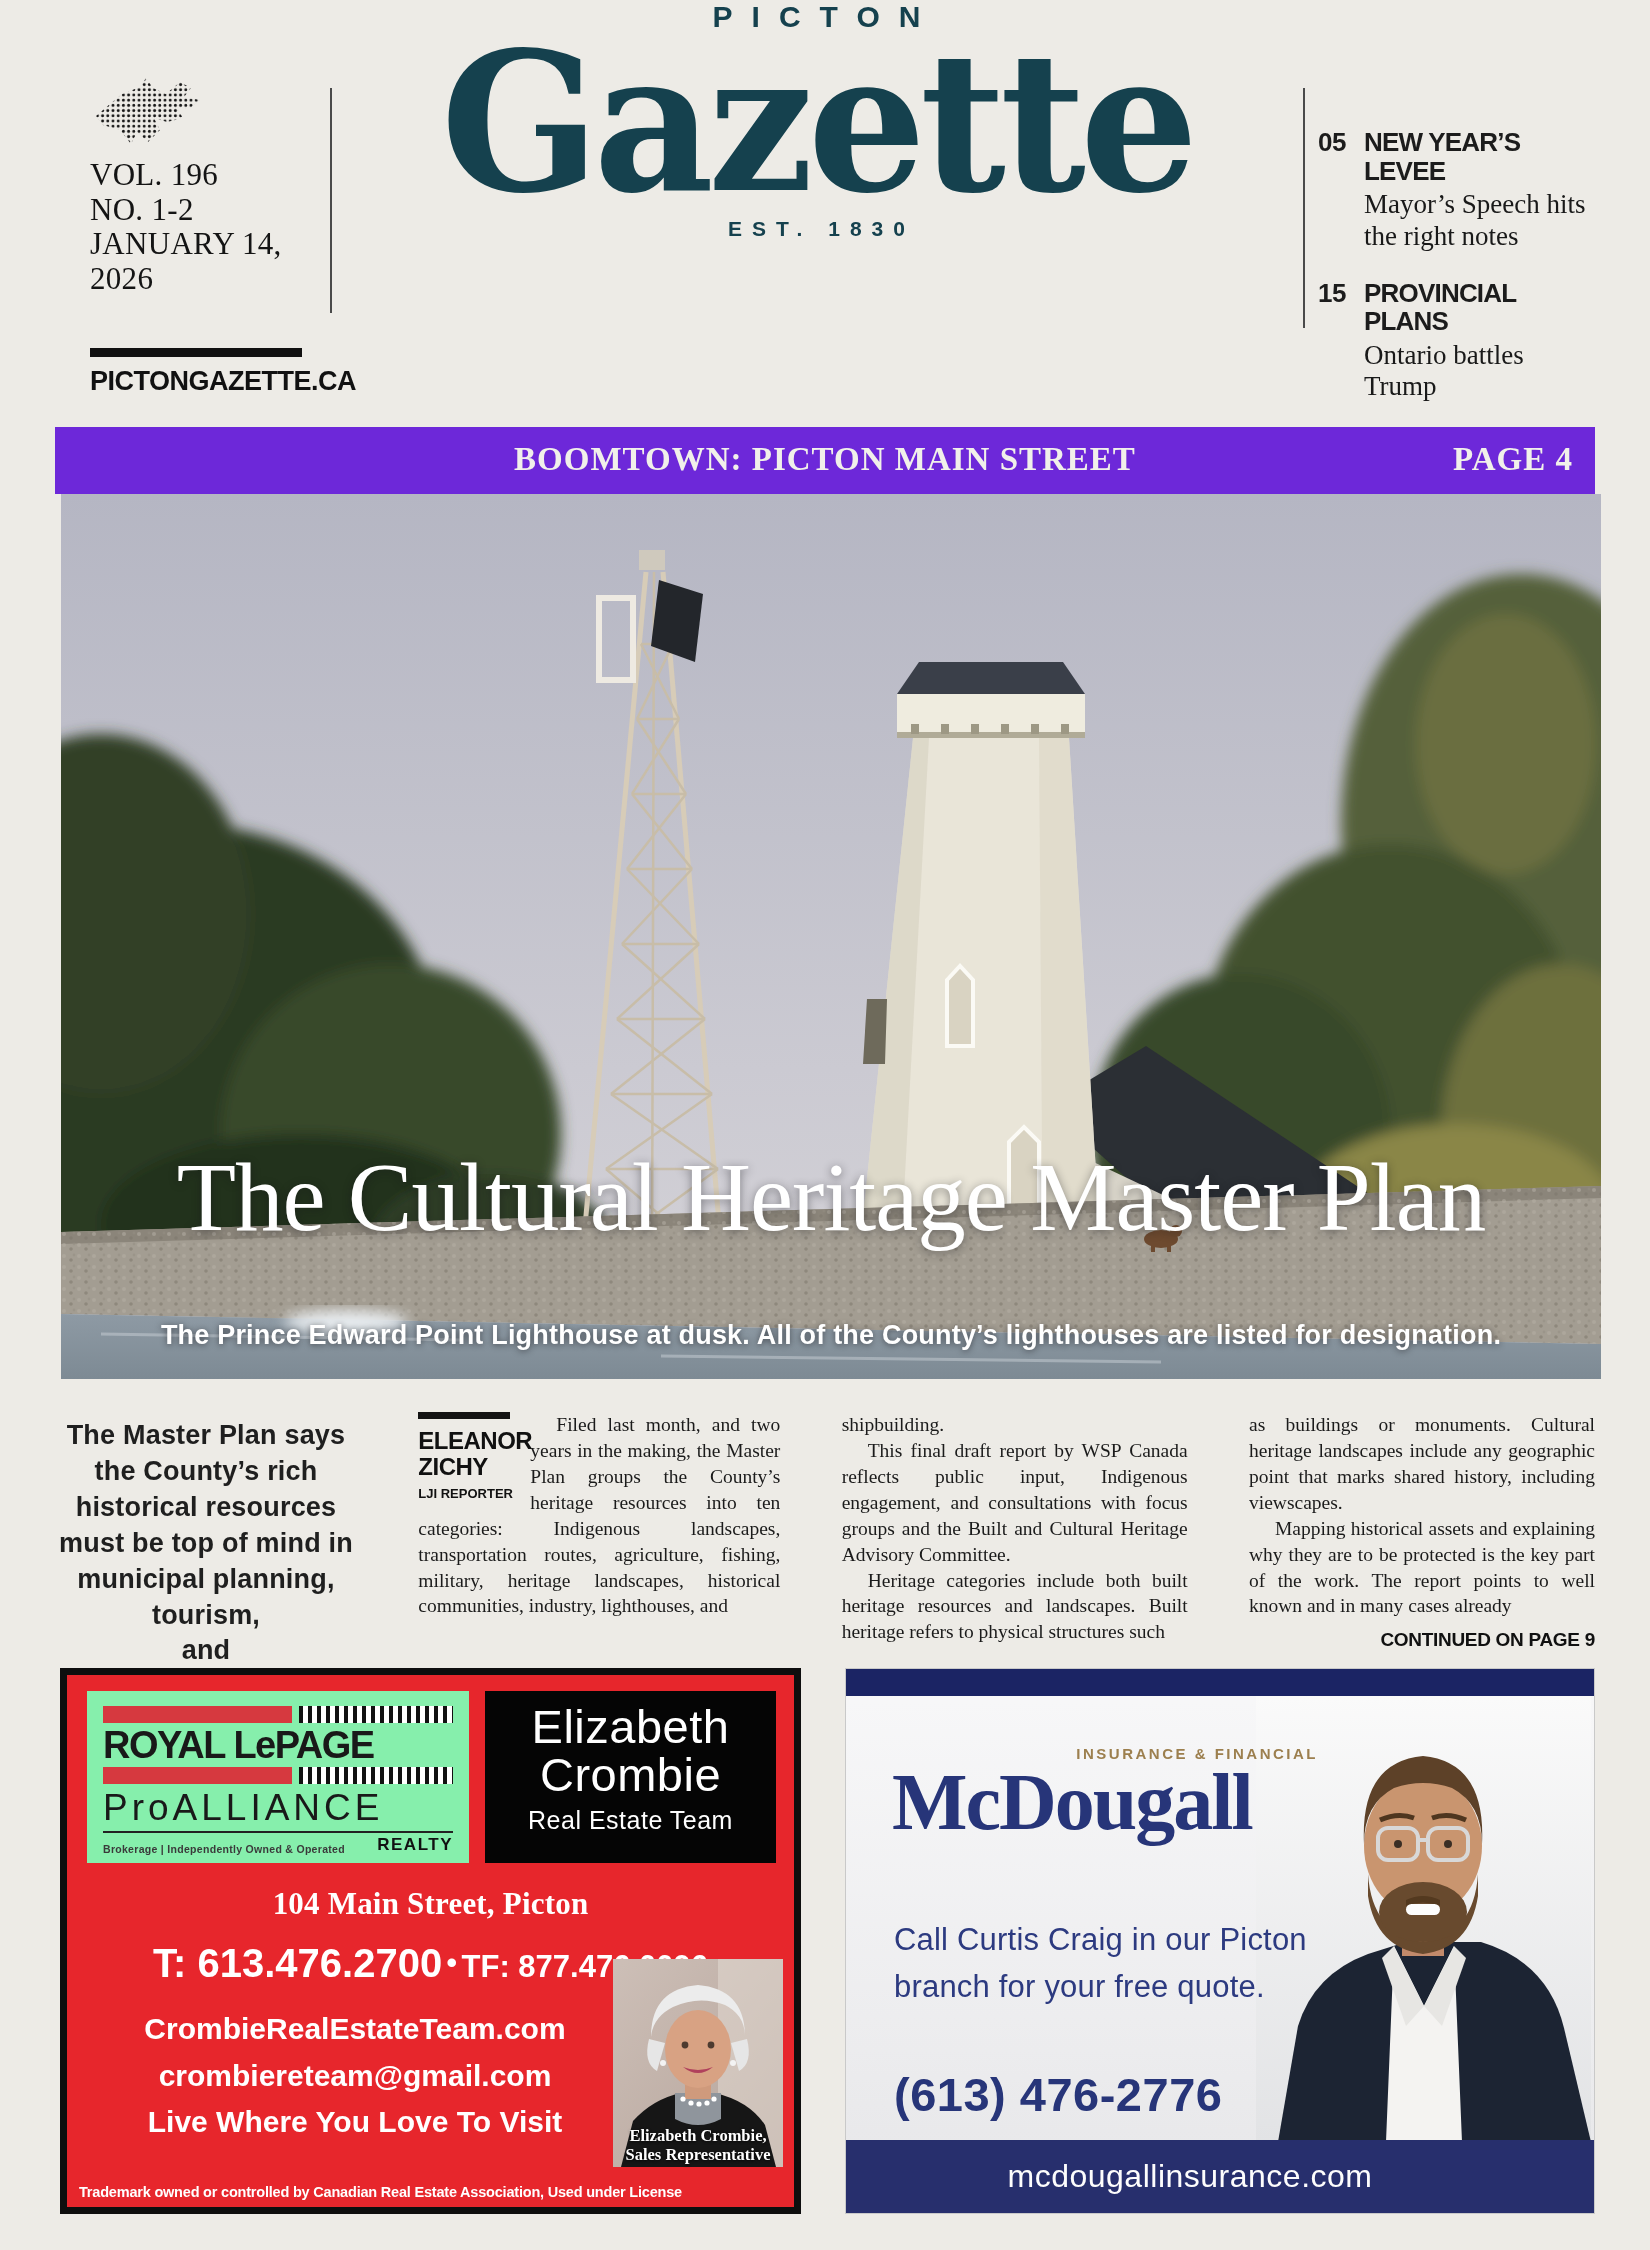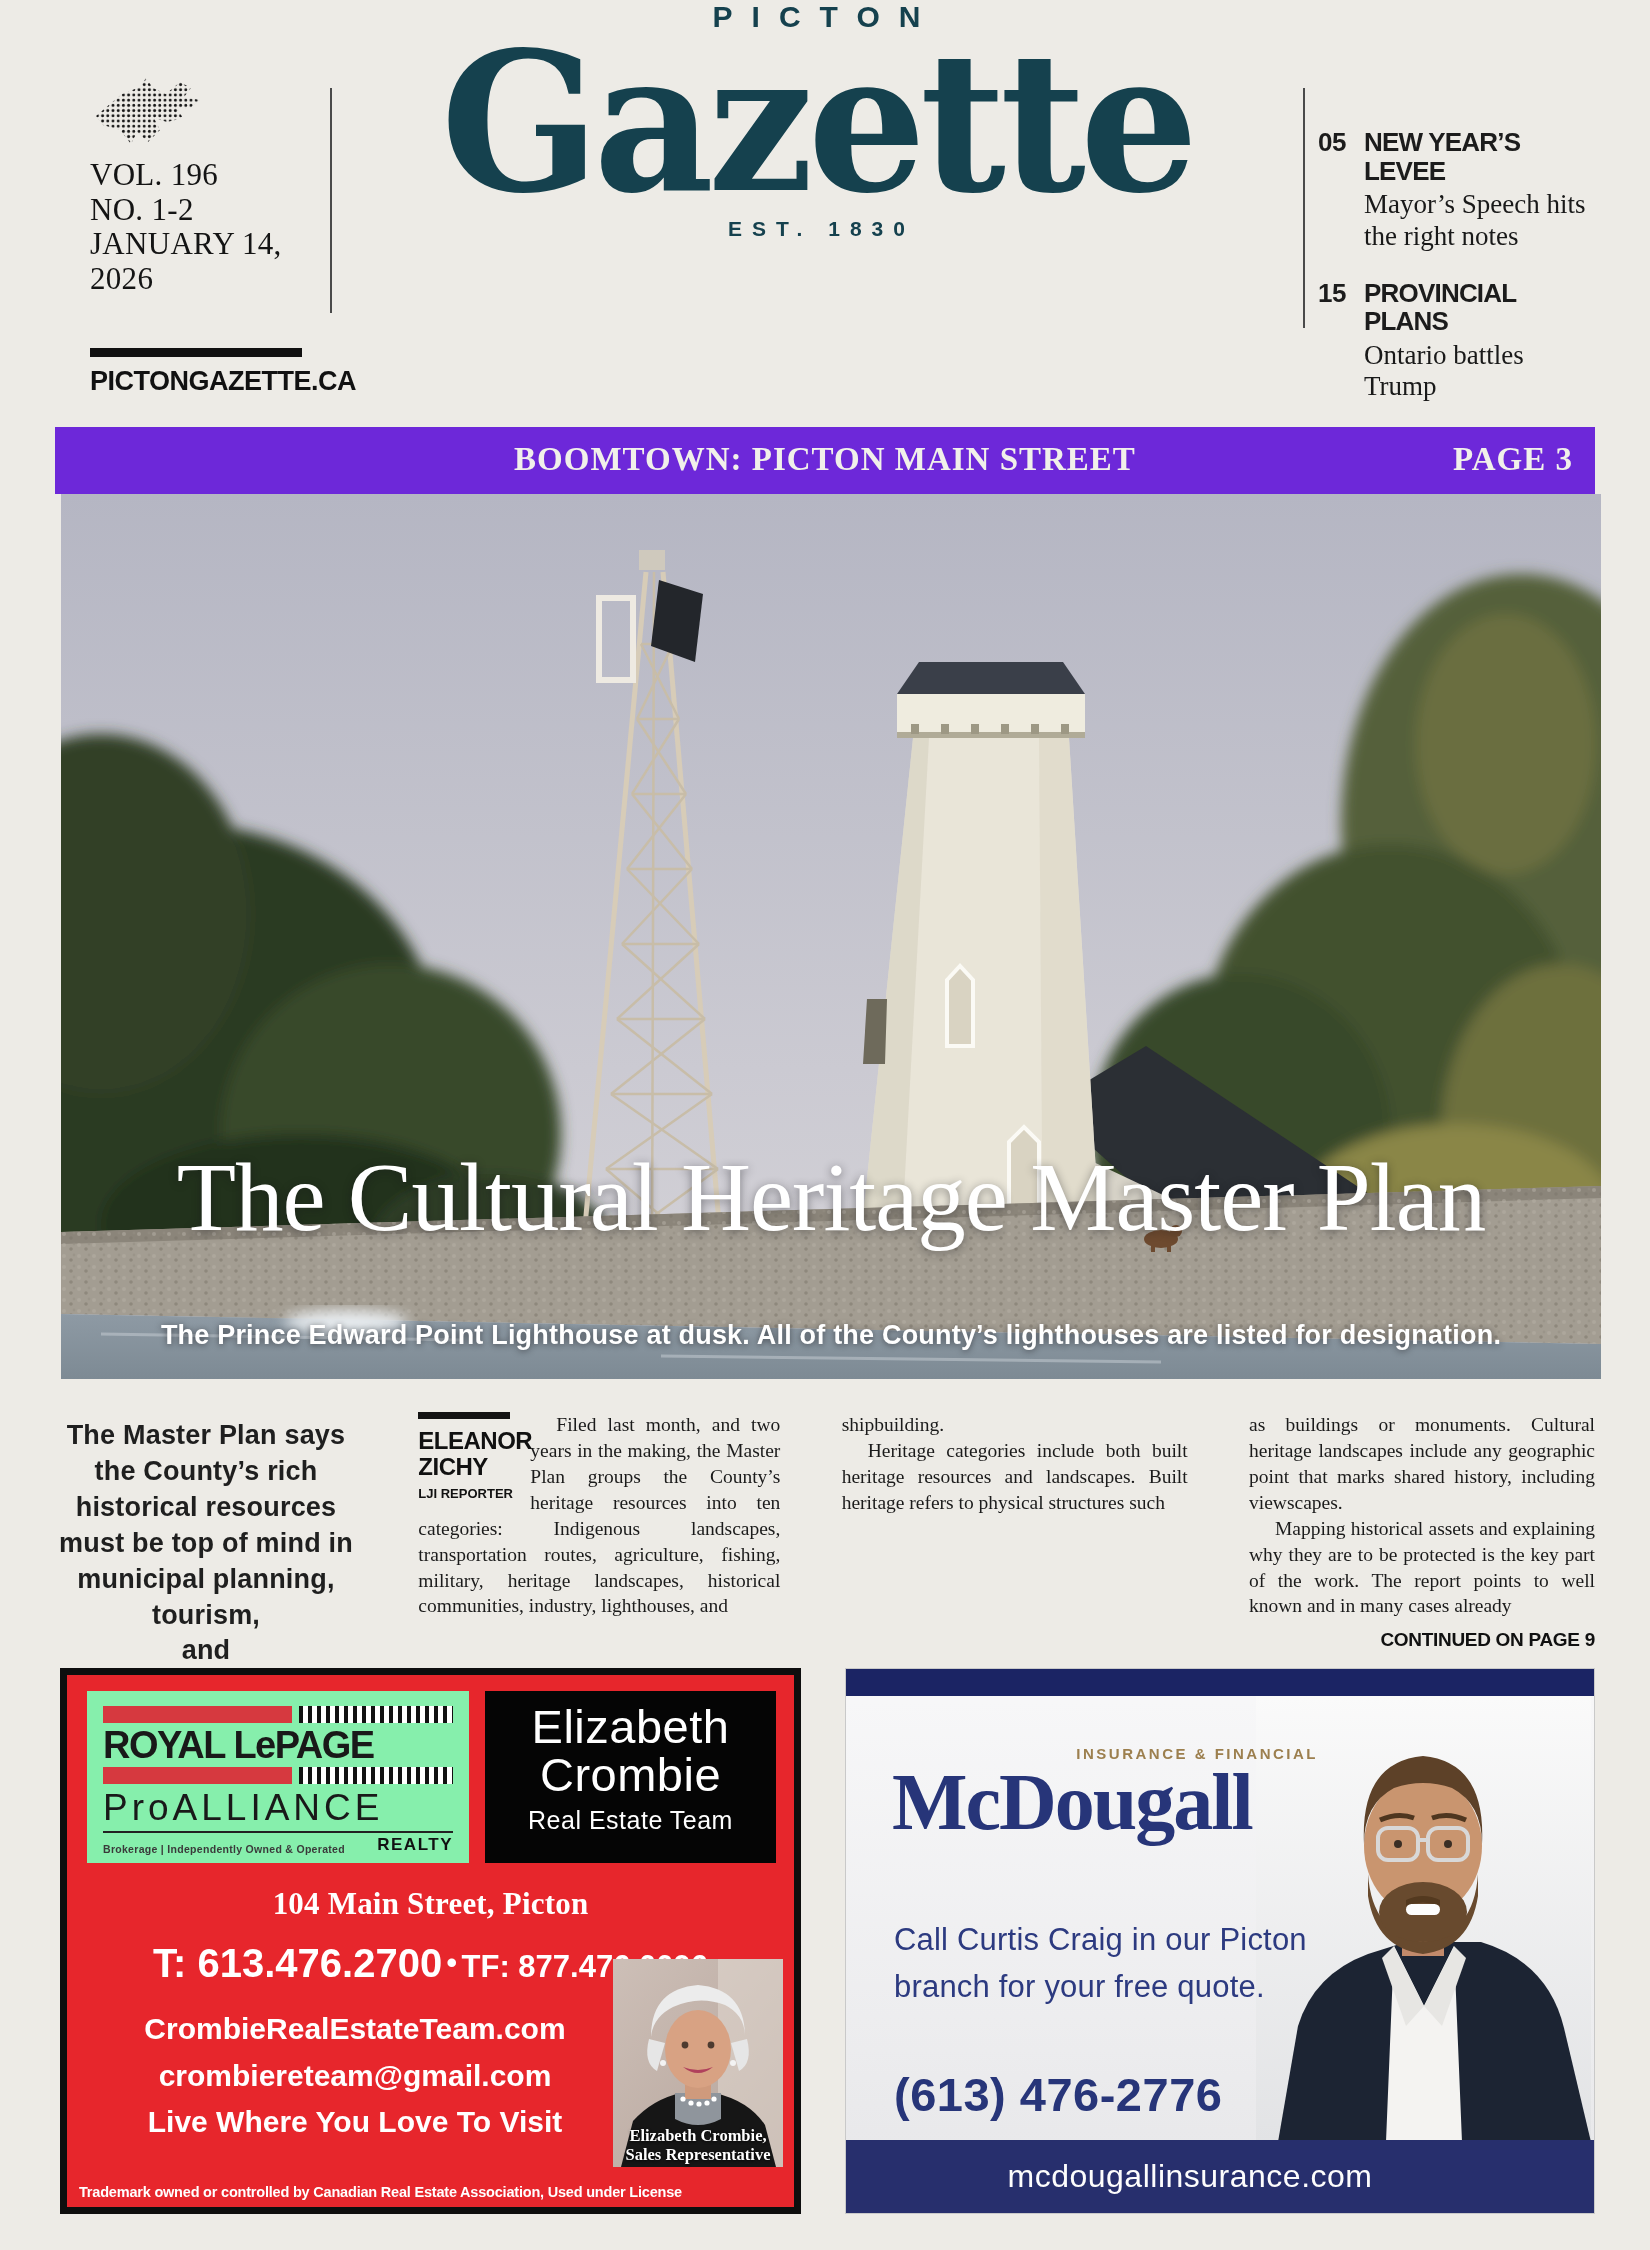--- a/index.html
+++ b/index.html
@@ -146,21 +146,21 @@
     </div>
     <div class="index-item">
       <div class="index-num">18</div>
       <div class="index-title">MUSHROOM FARM</div>
       <div class="index-blurb">A fungi farmer considers the County</div>
     </div>
   </div>
 
   <div class="banner">
     <div class="banner-title">BOOMTOWN: PICTON MAIN STREET</div>
-    <div class="banner-page">PAGE 3</div>
+    <div class="banner-page">PAGE 4</div>
   </div>
 
   <div class="hero">
     <svg width="1540" height="885" viewBox="0 0 1540 885">
       <defs>
         <linearGradient id="sky" x1="0" y1="0" x2="0" y2="1">
           <stop offset="0" stop-color="#b5b6c3"></stop>
           <stop offset="0.65" stop-color="#cbcad2"></stop>
           <stop offset="1" stop-color="#d6d4d8"></stop>
         </linearGradient>
@@ -287,20 +287,21 @@
       <div class="byline">
         <div class="byline-rule"></div>
         <div class="byline-name">ELEANOR
 ZICHY</div>
         <div class="byline-role">LJI REPORTER</div>
       </div>
       <p class="indent">Filed last month, and two years in the making, the Master Plan groups the County’s heritage resources into ten categories: Indigenous landscapes, transportation routes, agriculture, fishing, military, heritage landscapes, historical communities, industry, lighthouses, and</p>
     </div>
     <div class="col col2">
       <p>shipbuilding.</p>
+      <p class="indent">This final draft report by WSP Canada reflects public input, Indigenous engagement, and consultations with focus groups and the Built and Cultural Heritage Advisory Committee.</p>
       <p class="indent">Heritage categories include both built heritage resources and landscapes. Built heritage refers to physical structures such</p>
     </div>
     <div class="col col3">
       <p>as buildings or monuments. Cultural heritage landscapes include any geographic point that marks shared history, including viewscapes.</p>
       <p class="indent">Mapping historical assets and explaining why they are to be protected is the key part of the work. The report points to well known and in many cases already</p>
       <div class="continued">CONTINUED ON PAGE 9</div>
     </div>
   </div>
 
   <div class="ad-red">

